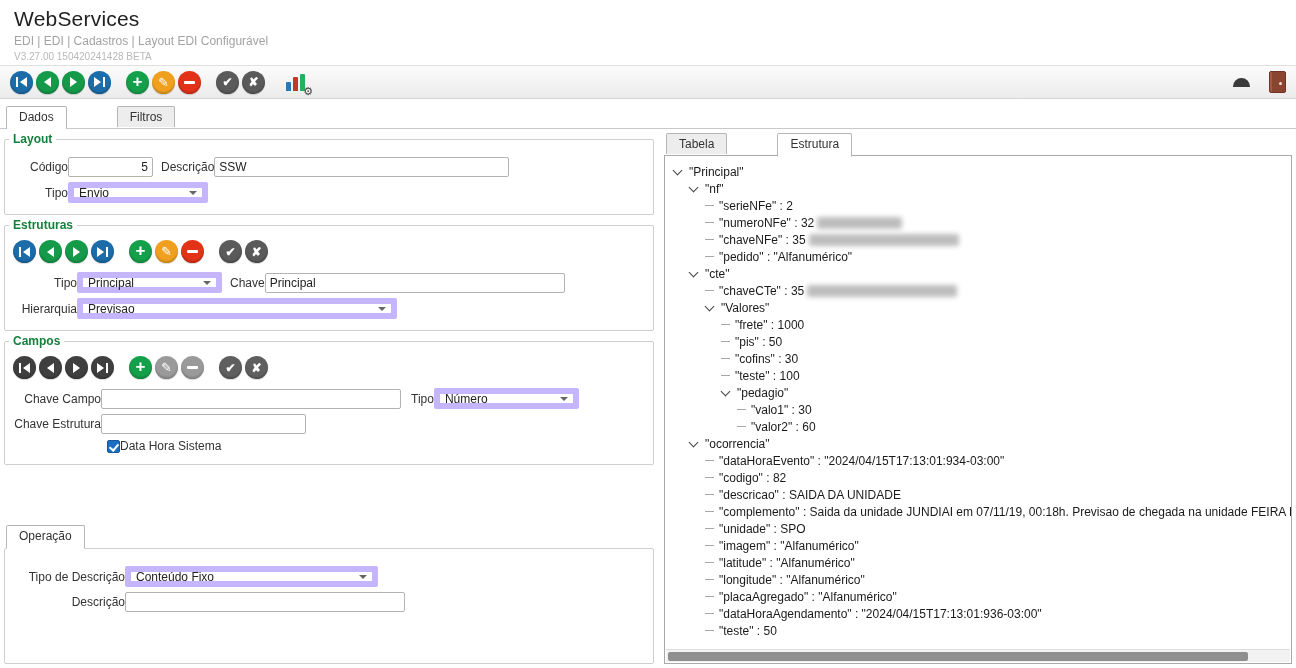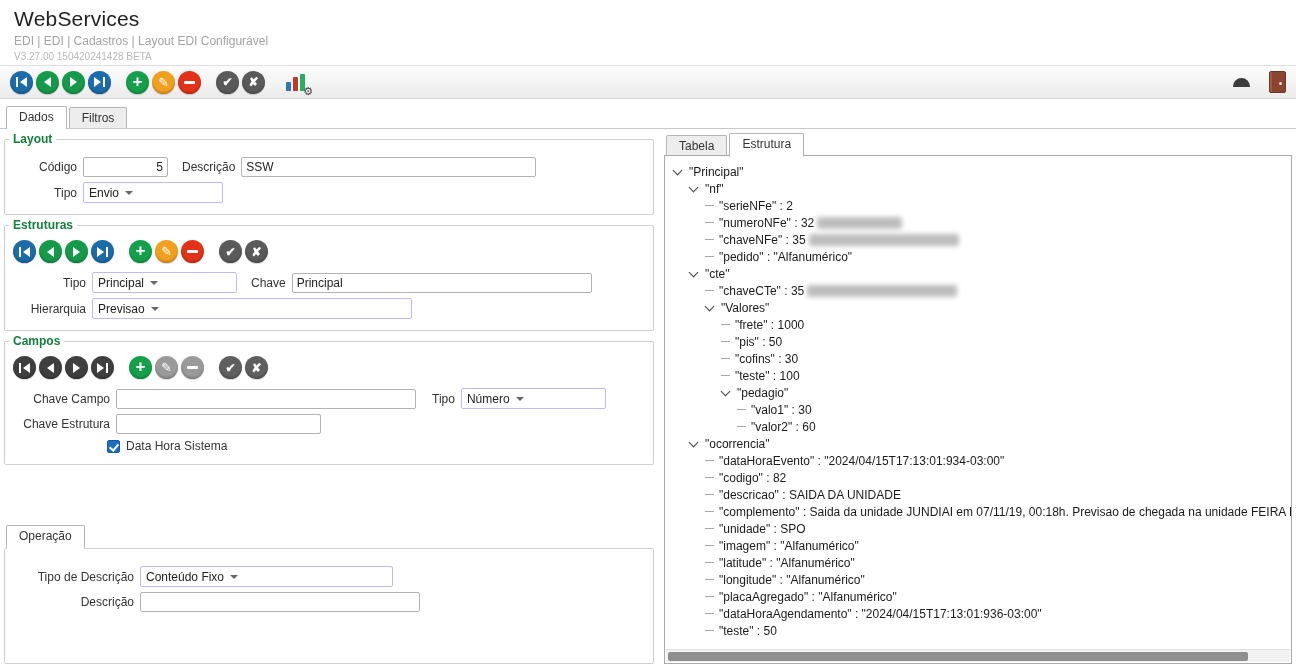--- a/index.html
+++ b/index.html
@@ -50,43 +50,43 @@
   .userbtn { width:24px; height:24px; background:none; border:none; cursor:pointer;
     margin-right:16px; padding:0; }
   .u-head { width:9px; height:9px; border-radius:50%; background:#3b3b3b; margin:1px auto 0; }
   .u-body { width:17px; height:9px; border-radius:9px 9px 0 0; background:#3b3b3b; margin:1px auto 0; }
   .doorbtn { width:17px; height:22px; background:#8a4531; border:1px solid #6d3525;
     border-radius:2px; cursor:pointer; position:relative; box-shadow:inset 2px 0 0 #a25a42; }
   .knob { position:absolute; right:3px; top:10px; width:3px; height:3px; border-radius:50%;
     background:#f3e0d8; }
 
   
-  .tabstrip { display:flex; align-items:flex-end; padding:7px 0 0 6px;
-    border-bottom:1px solid #c9c9c9; }
+  .tabstrip { display:flex; align-items:flex-start; padding:7px 0 0 6px;
+    border-bottom:1px solid #c9c9c9;gap:48px; }
   .tab { font-size:12px; color:#333; padding:3px 12px 3px; margin-right:2px;
     border:1px solid #b5b5b5; border-bottom:none; background:#ededed;
     border-radius:2px 2px 0 0; cursor:pointer; position:relative; }
   .tab.active { background:#fff; margin-bottom:-1px; padding-bottom:5px; z-index:2; }
 
   
   .content { flex:1; display:flex; padding:0 4px 4px 4px; overflow:hidden; }
   .left { width:652px; display:flex; flex-direction:column; overflow:hidden; }
   .fieldset { position:relative; border:1px solid #cfcfcf; border-radius:2px;
     padding:12px 8px 6px; margin:10px 2px 0 0; background:#fff; }
   .legend { position:absolute; top:-8px; left:4px; background:#fff; padding:0 4px;
     font-weight:bold; font-size:12px; color:#15803d; }
-  .frow { display:flex; align-items:center; margin:5px 9px; gap:6px; font-size:12px; color:#333; }
+  .frow { display:flex; align-items:center; margin:5px 0; font-size:12px; color:#333; }
   .lbl { text-align:right; white-space:nowrap; }
   .w55{width:55px}.w62{width:64px}.w88{width:88px}.w112{width:112px}
   .inp { height:20px; border:1px solid #b3b3b3; border-radius:2px; padding:0 4px;
     font:12px "Liberation Sans",sans-serif; color:#222; background:#fff; }
   .inp.num { text-align:right; }
   .iw85{width:85px}.iw205{width:205px}.iw280{width:280px}.iw295{width:295px}.iw300{width:300px}
-  .sel { height:21px; border:1px solid #c4b5fd; border-radius:2px; background:#fff;
-    display:flex; align-items:center; 
+  .sel { height:21px; border:6px solid #c4b5fd; border-radius:2px; background:#fff;
+    display:flex; align-items:center; justify-content:space-between;
     padding:0 5px; font-size:12px; color:#222; cursor:pointer; }
   .sw140{width:140px}.sw145{width:145px}.sw285{width:253px}.sw320{width:320px}
   .arr { width:0; height:0; border:4px solid transparent; border-top-color:#666;
     margin-top:5px; margin-left:6px; flex:none; }
   .icons-row { display:flex; align-items:center; margin:2px 0 9px; }
 
   .cbx { width:13px; height:13px; background:#1a6fc4; border:1px solid #155a9e;
     border-radius:2px; position:relative; cursor:pointer; flex:none; }
   .cbx::after { content:''; position:absolute; left:3px; top:1px; width:4px; height:7px;
     border-right:2px solid #fff; border-bottom:2px solid #fff; transform:rotate(40deg); }

